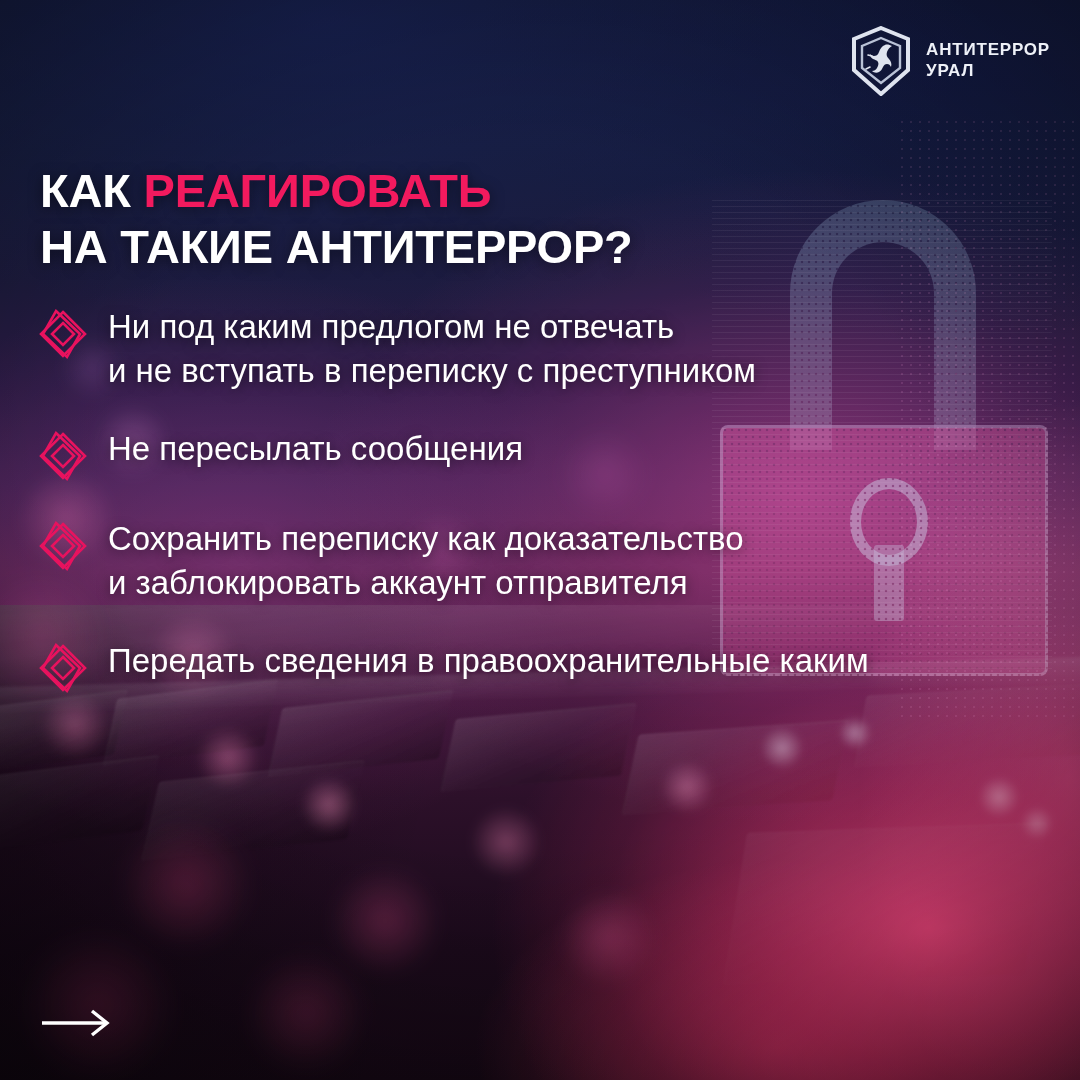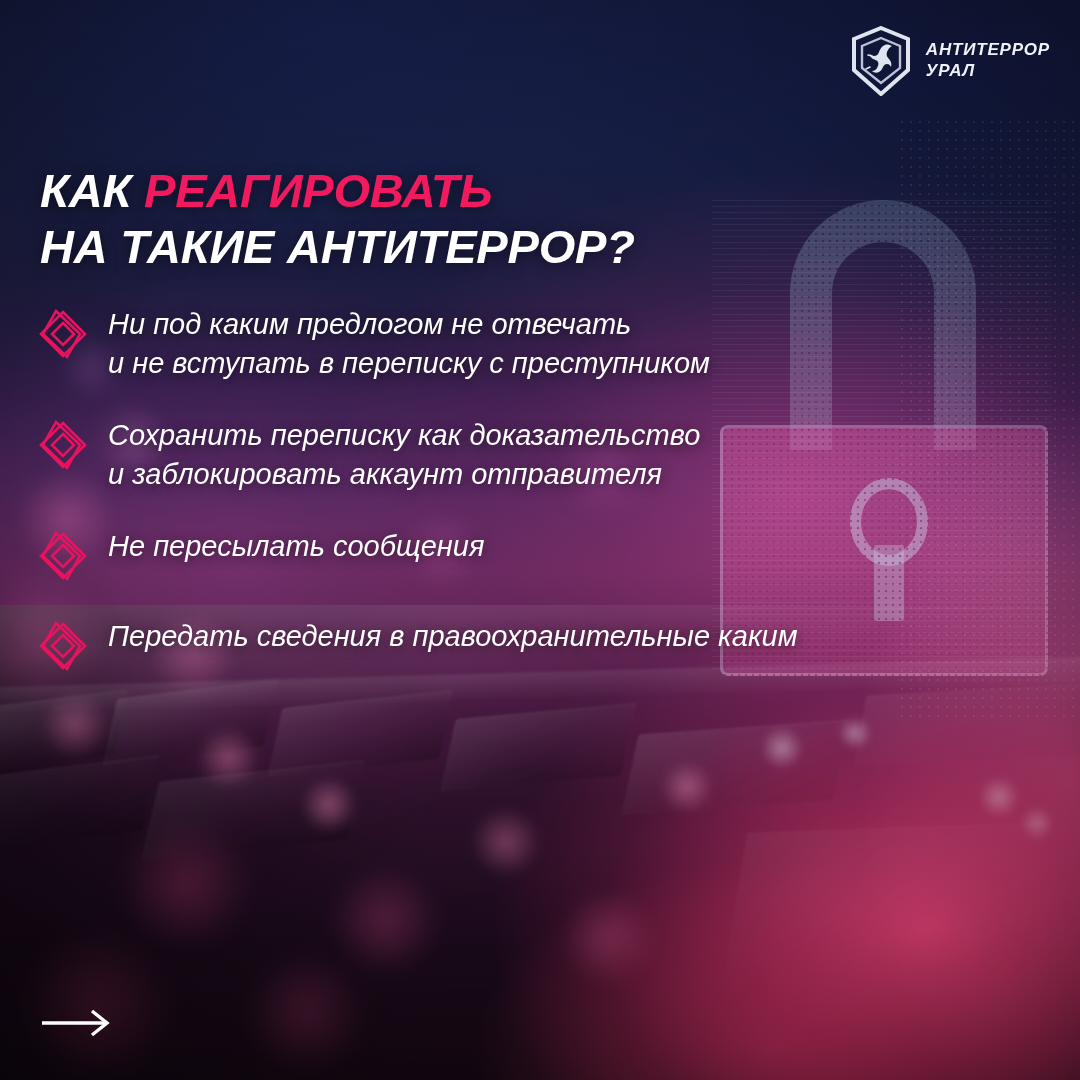--- a/index.html
+++ b/index.html
@@ -9,21 +9,20 @@
     background: #0d1024;
   }
   #poster {
     position: relative;
     width: 1080px;
     height: 1080px;
     overflow: hidden;
     font-family: "Liberation Sans", "DejaVu Sans", sans-serif;
     background: #151a35;
     isolation: isolate;
-    font-style: italic;
   }
 
   
   .bg-layer { position: absolute; inset: 0; pointer-events: none; }
 
   
   .bg-base {
     background:
       linear-gradient(180deg,
         #131833 0%,
@@ -222,21 +221,21 @@
   .bullet-row {
     display: flex;
     align-items: flex-start;
     gap: 18px;
     margin-bottom: 34px;
   }
   .bullet-row:last-child { margin-bottom: 0; }
   .bullet-icon { width: 54px; height: 54px; flex: 0 0 auto; margin-top: 2px; }
   .bullet-text {
     color: #ffffff;
-    font-size: 29px;
+    font-size: 33px;
     font-weight: 400;
     line-height: 1.33;
     text-shadow: 0 2px 12px rgba(0,0,0,0.55);
     white-space: pre-line;
   }
 
   
   .next-arrow {
     position: absolute;
     left: 40px; bottom: 42px;
@@ -347,35 +346,35 @@
       <li class="bullet-row">
         <span class="bullet-icon">
           <svg viewBox="0 0 54 54" width="54" height="54" aria-hidden="true">
             <g fill="none" stroke="#E8125E" stroke-width="2.6" stroke-linejoin="miter">
               <path d="M20 4 L44 27 L31 50 L7 27 Z"></path>
               <path d="M27 5 L49 27 L27 49 L5 27 Z"></path>
               <path d="M27 16 L38 27 L27 38 L16 27 Z"></path>
             </g>
           </svg>
         </span>
-        <span class="bullet-text">Сохранить переписку как доказательство
-и заблокировать аккаунт отправителя</span>
+        <span class="bullet-text">Не пересылать сообщения</span>
       </li>
 
       <li class="bullet-row">
         <span class="bullet-icon">
           <svg viewBox="0 0 54 54" width="54" height="54" aria-hidden="true">
             <g fill="none" stroke="#E8125E" stroke-width="2.6" stroke-linejoin="miter">
               <path d="M20 4 L44 27 L31 50 L7 27 Z"></path>
               <path d="M27 5 L49 27 L27 49 L5 27 Z"></path>
               <path d="M27 16 L38 27 L27 38 L16 27 Z"></path>
             </g>
           </svg>
         </span>
-        <span class="bullet-text">Не пересылать сообщения</span>
+        <span class="bullet-text">Сохранить переписку как доказательство
+и заблокировать аккаунт отправителя</span>
       </li>
 
       <li class="bullet-row">
         <span class="bullet-icon">
           <svg viewBox="0 0 54 54" width="54" height="54" aria-hidden="true">
             <g fill="none" stroke="#E8125E" stroke-width="2.6" stroke-linejoin="miter">
               <path d="M20 4 L44 27 L31 50 L7 27 Z"></path>
               <path d="M27 5 L49 27 L27 49 L5 27 Z"></path>
               <path d="M27 16 L38 27 L27 38 L16 27 Z"></path>
             </g>

